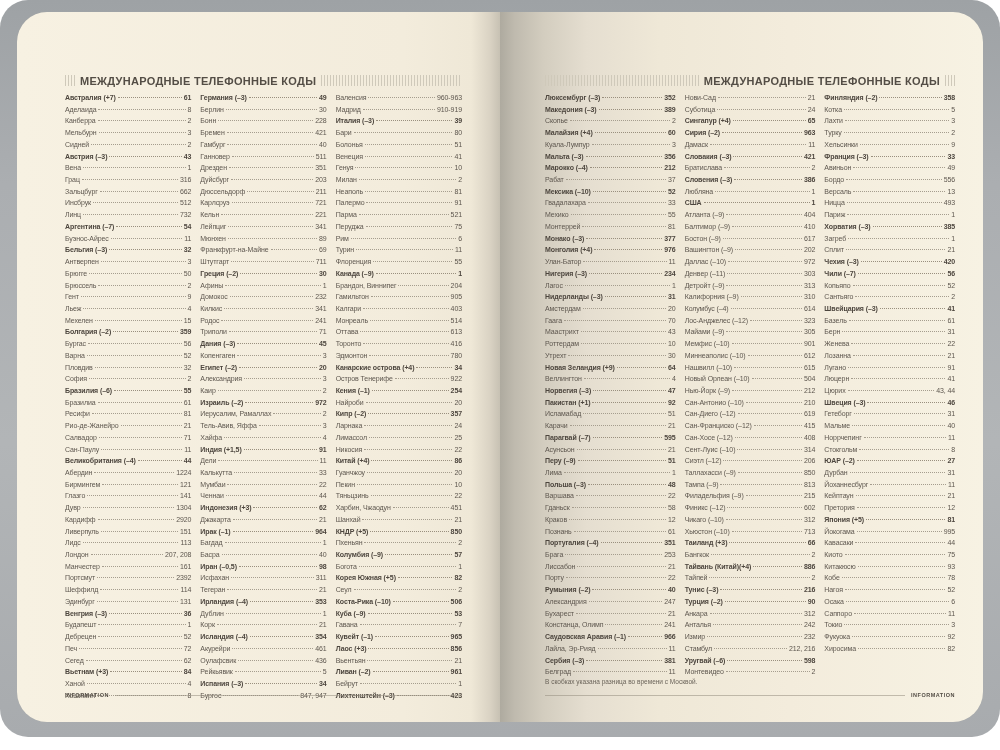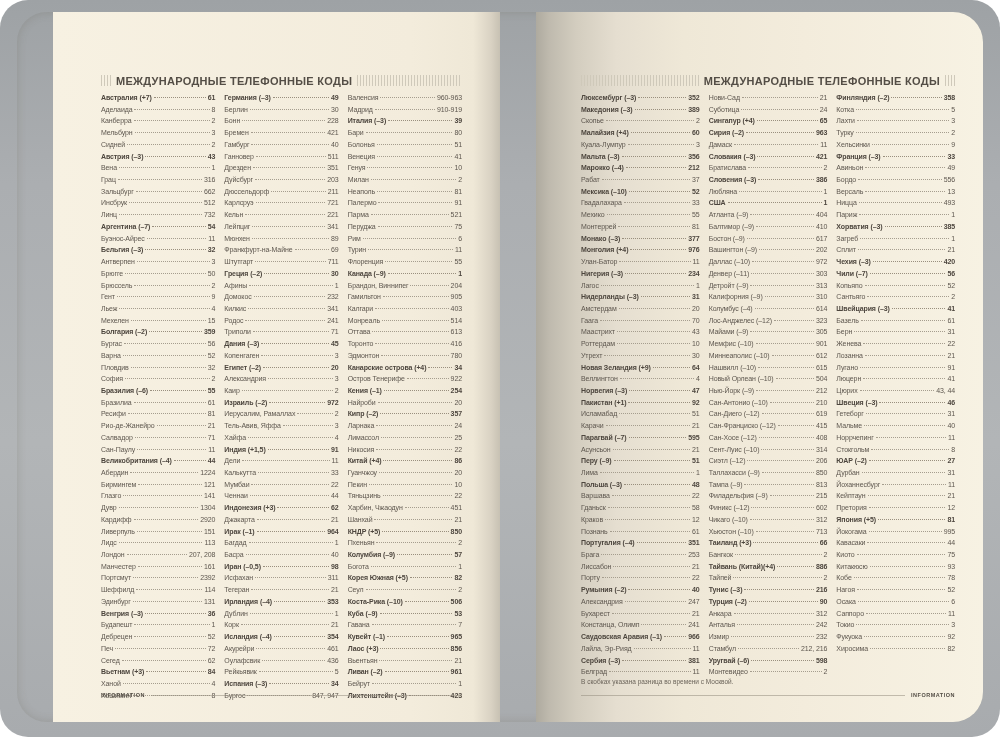--- a/index.html
+++ b/index.html
@@ -8,21 +8,21 @@
   .cover {
     position:absolute; left:0; top:0; width:1000px; height:737px;
     background:linear-gradient(180deg,#9ea2a5 0%,#abaeb1 25%,#b2b5b7 60%,#a8abae 100%);
     border-radius:28px;
   }
   .pages {
     position:absolute; left:17px; top:12px; right:17px; bottom:15px;
     border-radius:30px; overflow:hidden; display:flex;
     box-shadow: inset 0 0 10px rgba(90,85,70,.22);
   }
-  .page { position:relative; width:50%; height:100%;margin-left:36px; }
+  .page { position:relative; width:50%; height:100%; }
   .page.left  { background:linear-gradient(90deg,#f7f1e2 0%,#f3ecdc 80%,#efe8d7 94%,#d9d2c3 98%,#c7c1b3 100%); }
   .page.right { background:linear-gradient(90deg,#aeaa9f 0%,#bfbaae 3%,#d3cdbf 9%,#e5ded0 18%,#efe8d7 33%,#f3ecdc 60%,#f7f2e3 100%); }
 
   .pg-header { position:absolute; top:62px; height:13px; display:flex; align-items:center; gap:5px; }
   .page.left  .pg-header { left:48px; right:38px; }
   .page.right .pg-header { left:45px; right:28px; }
   .title { font-size:11px; font-weight:bold; color:#534d45; letter-spacing:.3px; white-space:nowrap; }
   .hatch { height:11px; background:repeating-linear-gradient(90deg,#cfc9ba 0 1px,rgba(0,0,0,0) 1px 3px); }
   .hatch.small { width:10px; } .hatch.big { flex:1; }
 

